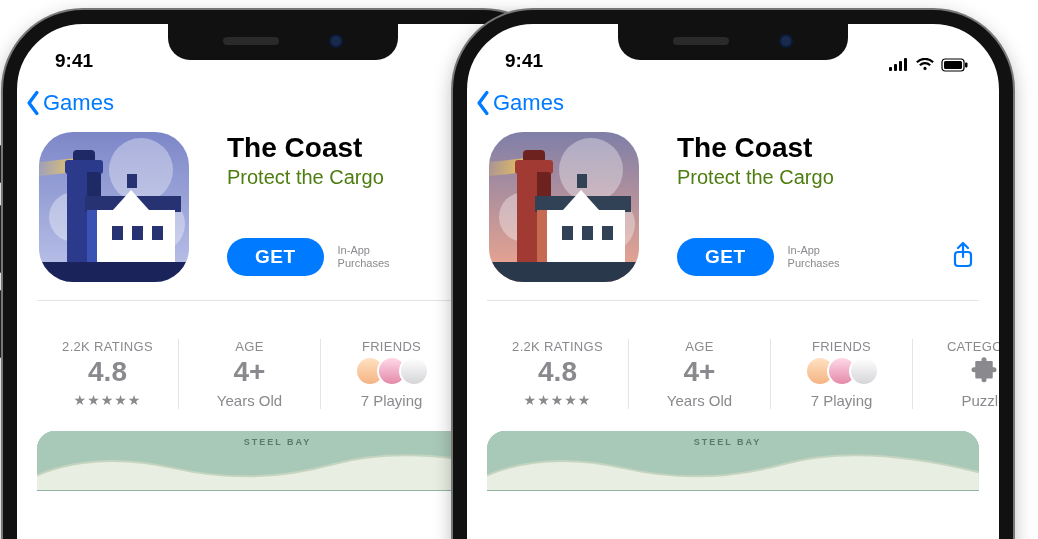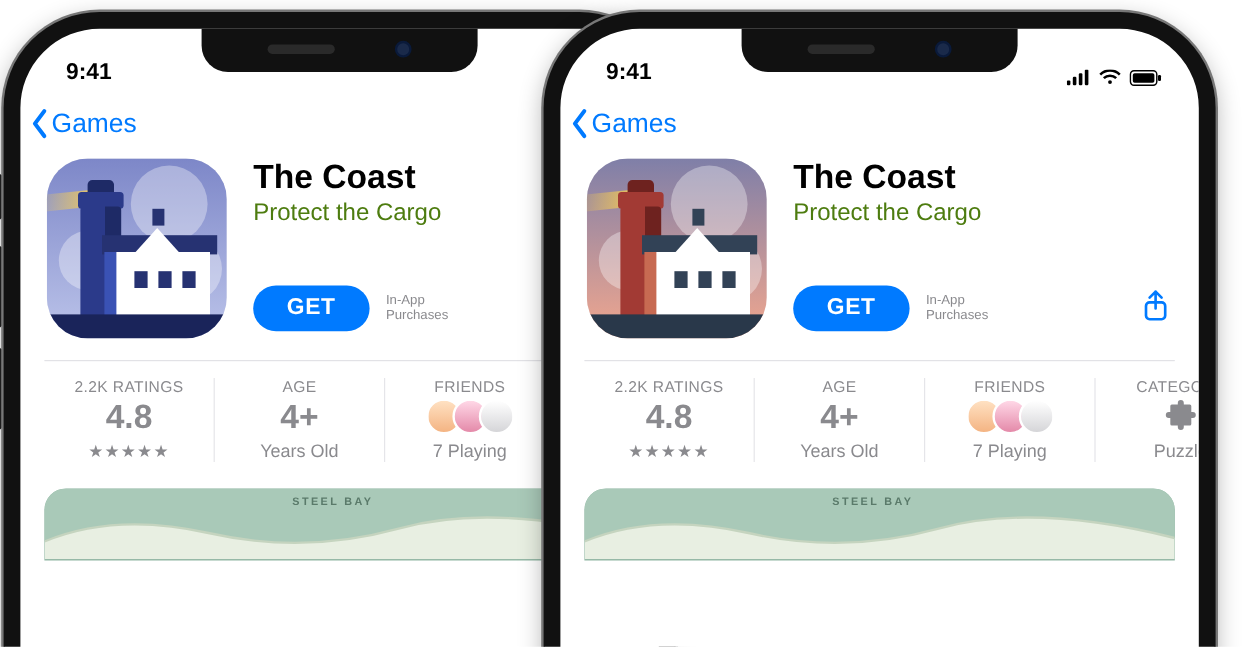--- a/index.html
+++ b/index.html
@@ -61,21 +61,21 @@
     display: flex;
     align-items: center;
     padding: 14px 10px 12px 6px;
     gap: 2px;
   }
   .back-link { color:#007aff; font-size:22px; display:flex; align-items:center; }
 
   .header {
     display: flex;
     padding: 4px 20px 0 22px;
-    gap: 22px;
+    gap: 38px;
   }
   .app-icon {
     width: 150px; height: 150px;
     border-radius: 34px;
     overflow: hidden;
     flex-shrink: 0;
     position: relative;
     box-shadow: inset 0 0 0 1px rgba(0,0,0,0.08);
   }
   .app-info { flex:1; display:flex; flex-direction:column; min-width:0; }
@@ -96,20 +96,21 @@
     display:flex;
     padding: 14px 0 14px 20px;
     gap: 0;
     overflow:hidden;
   }
   .meta {
     flex: 0 0 142px;
     display:flex; flex-direction:column; align-items:center;
     border-right:1px solid #e5e5e9;
     padding: 0 8px;
+    margin-top: 24px;
   }
   .meta:last-child { border-right:none; }
   .meta-h { font-size:13px; color:#8a8a8e; letter-spacing:0.3px; text-transform:uppercase; white-space:nowrap;}
   .meta-v { font-size:28px; font-weight:600; color:#8a8a8e; margin-top:4px; line-height:1;}
   .meta-f { font-size:15px; color:#8a8a8e; margin-top:6px; white-space:nowrap;}
   .stars { color:#8a8a8e; font-size:14px; letter-spacing:1px; margin-top:6px;}
   .avatars { display:flex; margin-top:2px; }
   .avatar { width:30px; height:30px; border-radius:50%; border:2px solid #fff; margin-left:-8px; }
   .avatar:first-child{ margin-left:0; }
 

